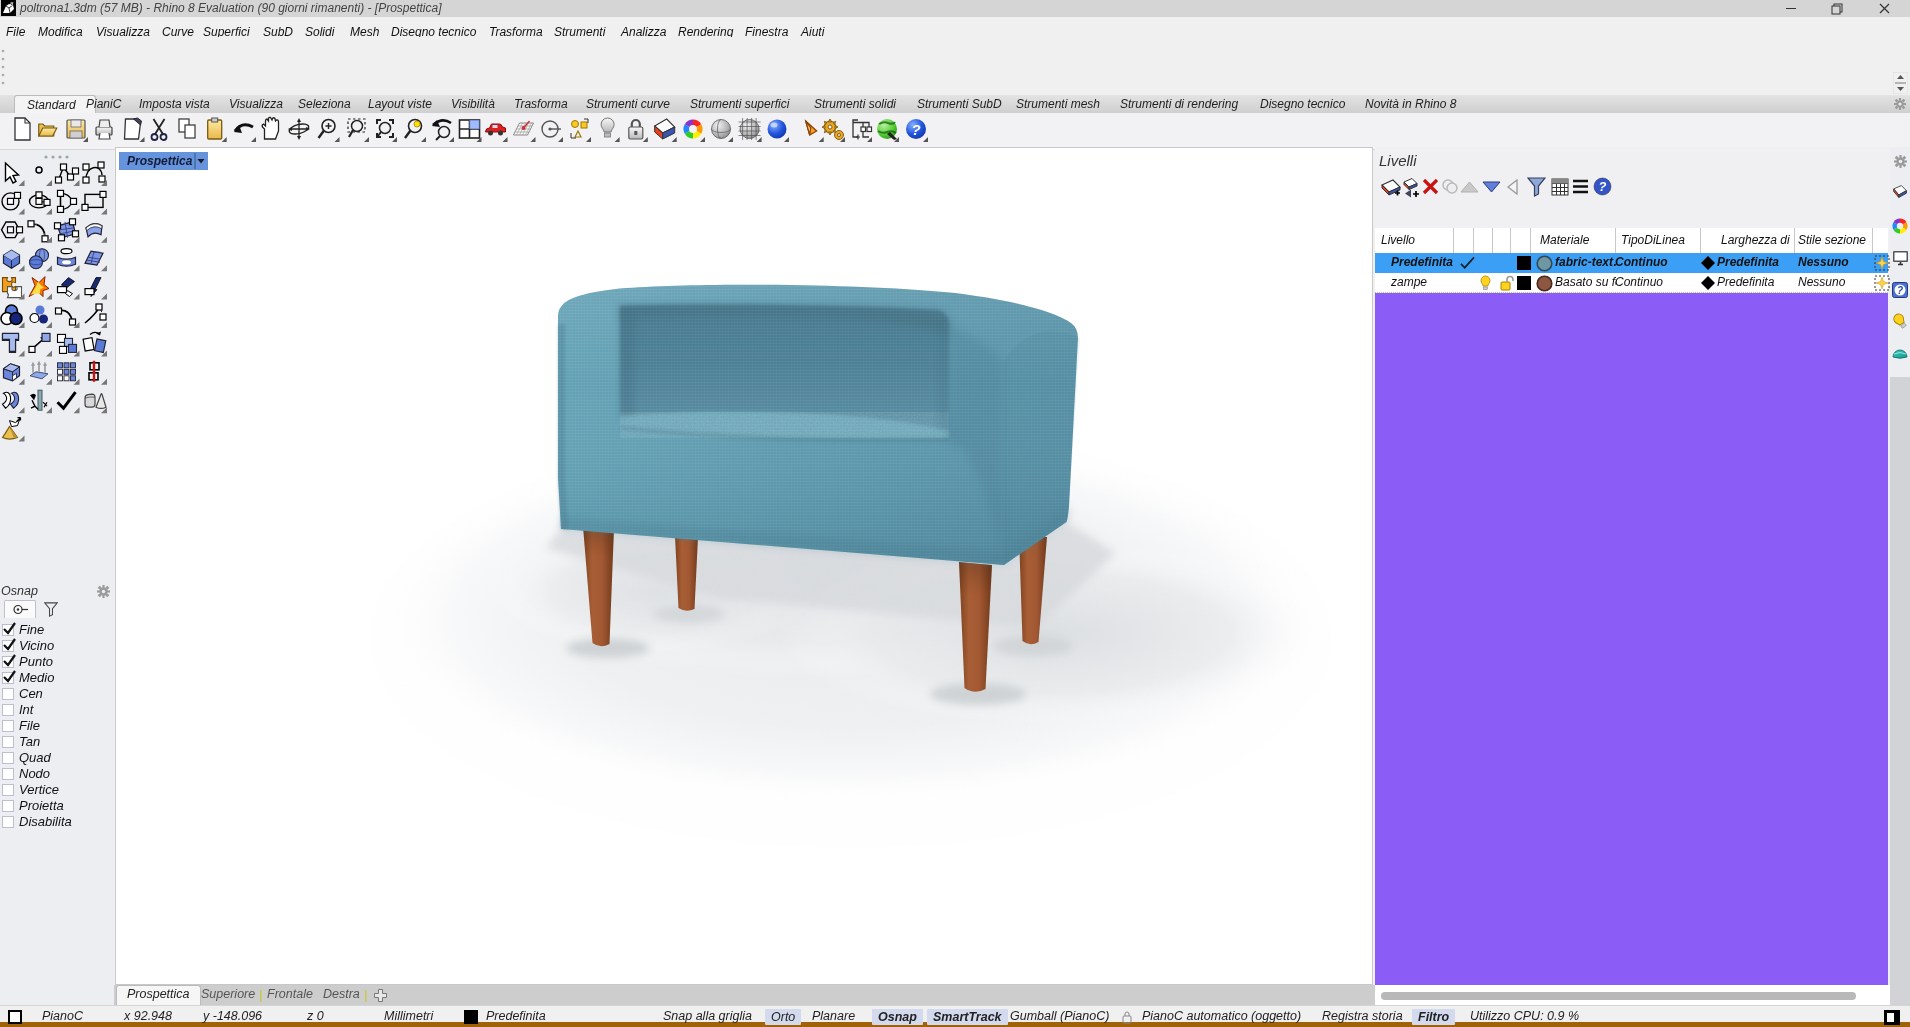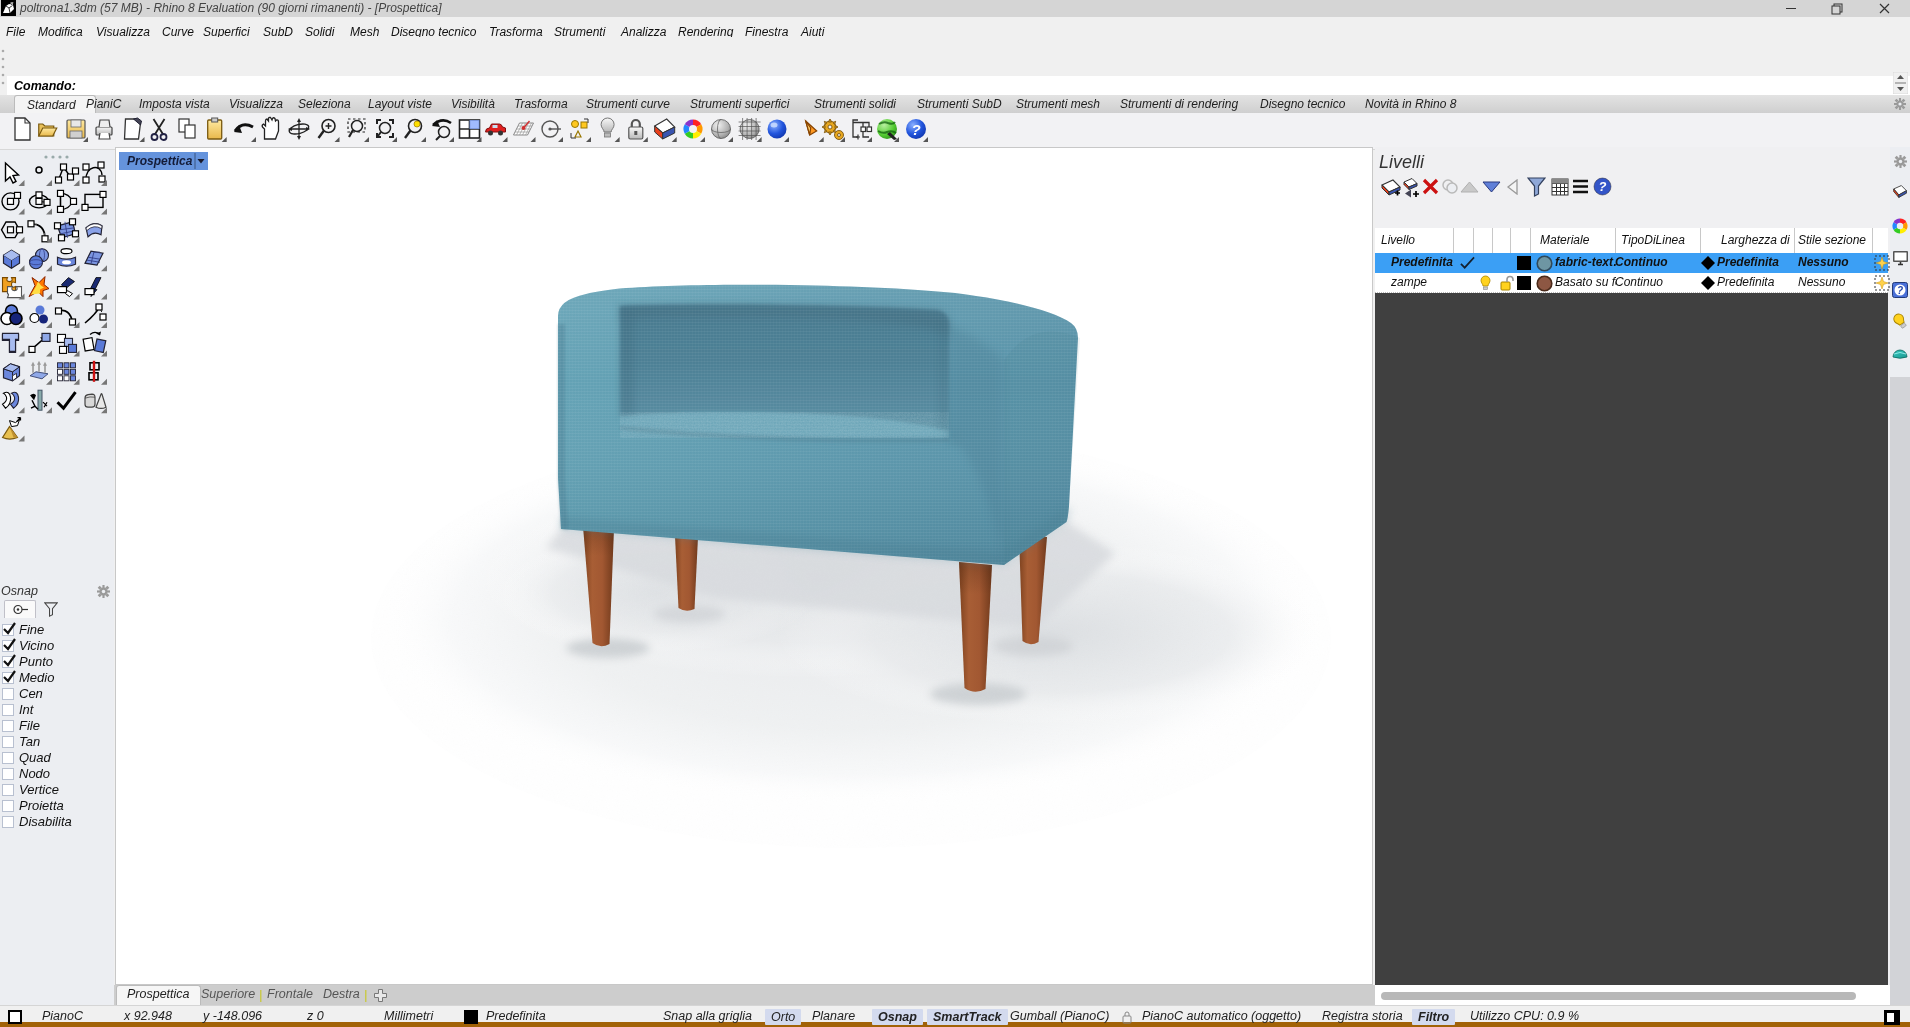--- a/index.html
+++ b/index.html
@@ -66,23 +66,20 @@
   <span style="left:350px">Mesh</span>
   <span style="left:391px">Disegno tecnico</span>
   <span style="left:489px">Trasforma</span>
   <span style="left:554px">Strumenti</span>
   <span style="left:621px">Analizza</span>
   <span style="left:678px">Rendering</span>
   <span style="left:745px">Finestra</span>
   <span style="left:801px">Aiuti</span>
 </div>
 <div class="abs" id="cmdarea">
-  <div id="cmdline">
-      <div class="cmdtext" style="position:absolute;left:7px;top:3px;font-weight:bold;">Comando:</div>
-    </div>
   <svg style="position:absolute;left:1px;top:12px" width="5" height="40" viewBox="0 0 5 40">
       <g fill="#aaa">
         <circle cx="2" cy="2" r="1.3"></circle>
         <circle cx="2" cy="10" r="1.3"></circle>
         <circle cx="2" cy="18" r="1.3"></circle>
         <circle cx="2" cy="26" r="1.3"></circle>
         <circle cx="2" cy="34" r="1.3"></circle>
       </g>
     </svg>
   <svg style="position:absolute;left:1893px;top:35px" width="15" height="22" viewBox="0 0 15 22">
@@ -796,21 +793,21 @@
 </svg>
   <div id="vplabel">Prospettica</div>
   <svg style="position:absolute;left:77px;top:4px" width="15" height="18" viewBox="0 0 15 18">
       <rect width="15" height="18" fill="#6593dc"></rect>
       <path d="M2,1 L2,17" stroke="#3a5580" stroke-width="1"></path>
       <path d="M4.5,7 L11.5,7 L8,11.5 Z" fill="#1a1a2a"></path>
     </svg>
 </div>
 <div class="abs" id="rightpanel">
   <div style="position:absolute;left:0;top:0;width:515px;height:22px;background:#f0f0f2;">
-      <span style="position:absolute;left:4px;top:5px;font-size:18px;color:#333">Livelli</span>
+      <span style="position:absolute;left:4px;top:5px;font-size:15px;color:#333">Livelli</span>
     </div>
   <div id="lvtools" style="position:absolute;left:0;top:22px;width:515px;height:34px;">
     <svg style="position:absolute;left:6px;top:9px" width="22" height="20" viewBox="0 0 22 20">
         <path d="M1,7 L12,2 L19,9 L8,14 Z" fill="#fff" stroke="#333" stroke-width="1.1"></path>
         <path d="M1,7 L8,14 L8,17 L1,10 Z" fill="#e8401c" stroke="#333" stroke-width="1"></path>
         <path d="M8,14 L19,9 L19,12 L8,17 Z" fill="#3a55b0" stroke="#333" stroke-width="1"></path>
         <path d="M14,15 h5 m-2.5,-2.5 v5" stroke="#000" stroke-width="1.7"></path>
       </svg>
     <svg style="position:absolute;left:26px;top:8px" width="21" height="21" viewBox="0 0 21 21">
         <path d="M3,5 L11,1.5 L16,6.5 L8,10 Z" fill="#fff" stroke="#333"></path>
@@ -845,21 +842,21 @@
       </svg>
     <svg style="position:absolute;left:197px;top:10px" width="17" height="15" viewBox="0 0 17 15">
         <path d="M1,2 H16 M1,7.5 H16 M1,13 H16" stroke="#111" stroke-width="2.6"></path>
       </svg>
     <svg style="position:absolute;left:218px;top:8px" width="19" height="19" viewBox="0 0 19 19">
         <circle cx="9.5" cy="9.5" r="8.5" fill="#3355c8"></circle>
         <circle cx="9.5" cy="9.5" r="8.5" fill="none" stroke="#223" stroke-width="0.5"></circle>
         <text x="9.5" y="14" font-size="13" font-weight="bold" text-anchor="middle" fill="#fff" font-family="Liberation Sans">?</text>
       </svg>
   </div>
-  <div id="lvtable" style="position:absolute;left:0;top:81px;width:513px;height:757px;background:#404040;font-size:12px;color:#111;">
+  <div id="lvtable" style="position:absolute;left:0;top:81px;width:513px;height:757px;background:#8b5cf6;font-size:12px;color:#111;">
     <div id="lvhead" style="position:absolute;left:0;top:0;width:513px;height:25px;background:#fff;">
       <span style="position:absolute;left:6px;top:5px">Livello</span>
       <span style="position:absolute;left:165px;top:5px">Materiale</span>
       <span style="position:absolute;left:246px;top:5px">TipoDiLinea</span>
       <span style="position:absolute;left:346px;top:5px;width:72px;overflow:hidden;white-space:nowrap;display:inline-block;">Larghezza di s</span>
       <span style="position:absolute;left:423px;top:5px">Stile sezione</span>
     </div>
     <div id="lvrow1" style="position:absolute;left:0;top:25px;width:513px;height:20px;background:#3b9ff5;font-weight:bold;">
       <span style="position:absolute;left:16px;top:2px">Predefinita</span>
       <svg style="position:absolute;left:85px;top:3px" width="15" height="14" viewBox="0 0 16 14">

